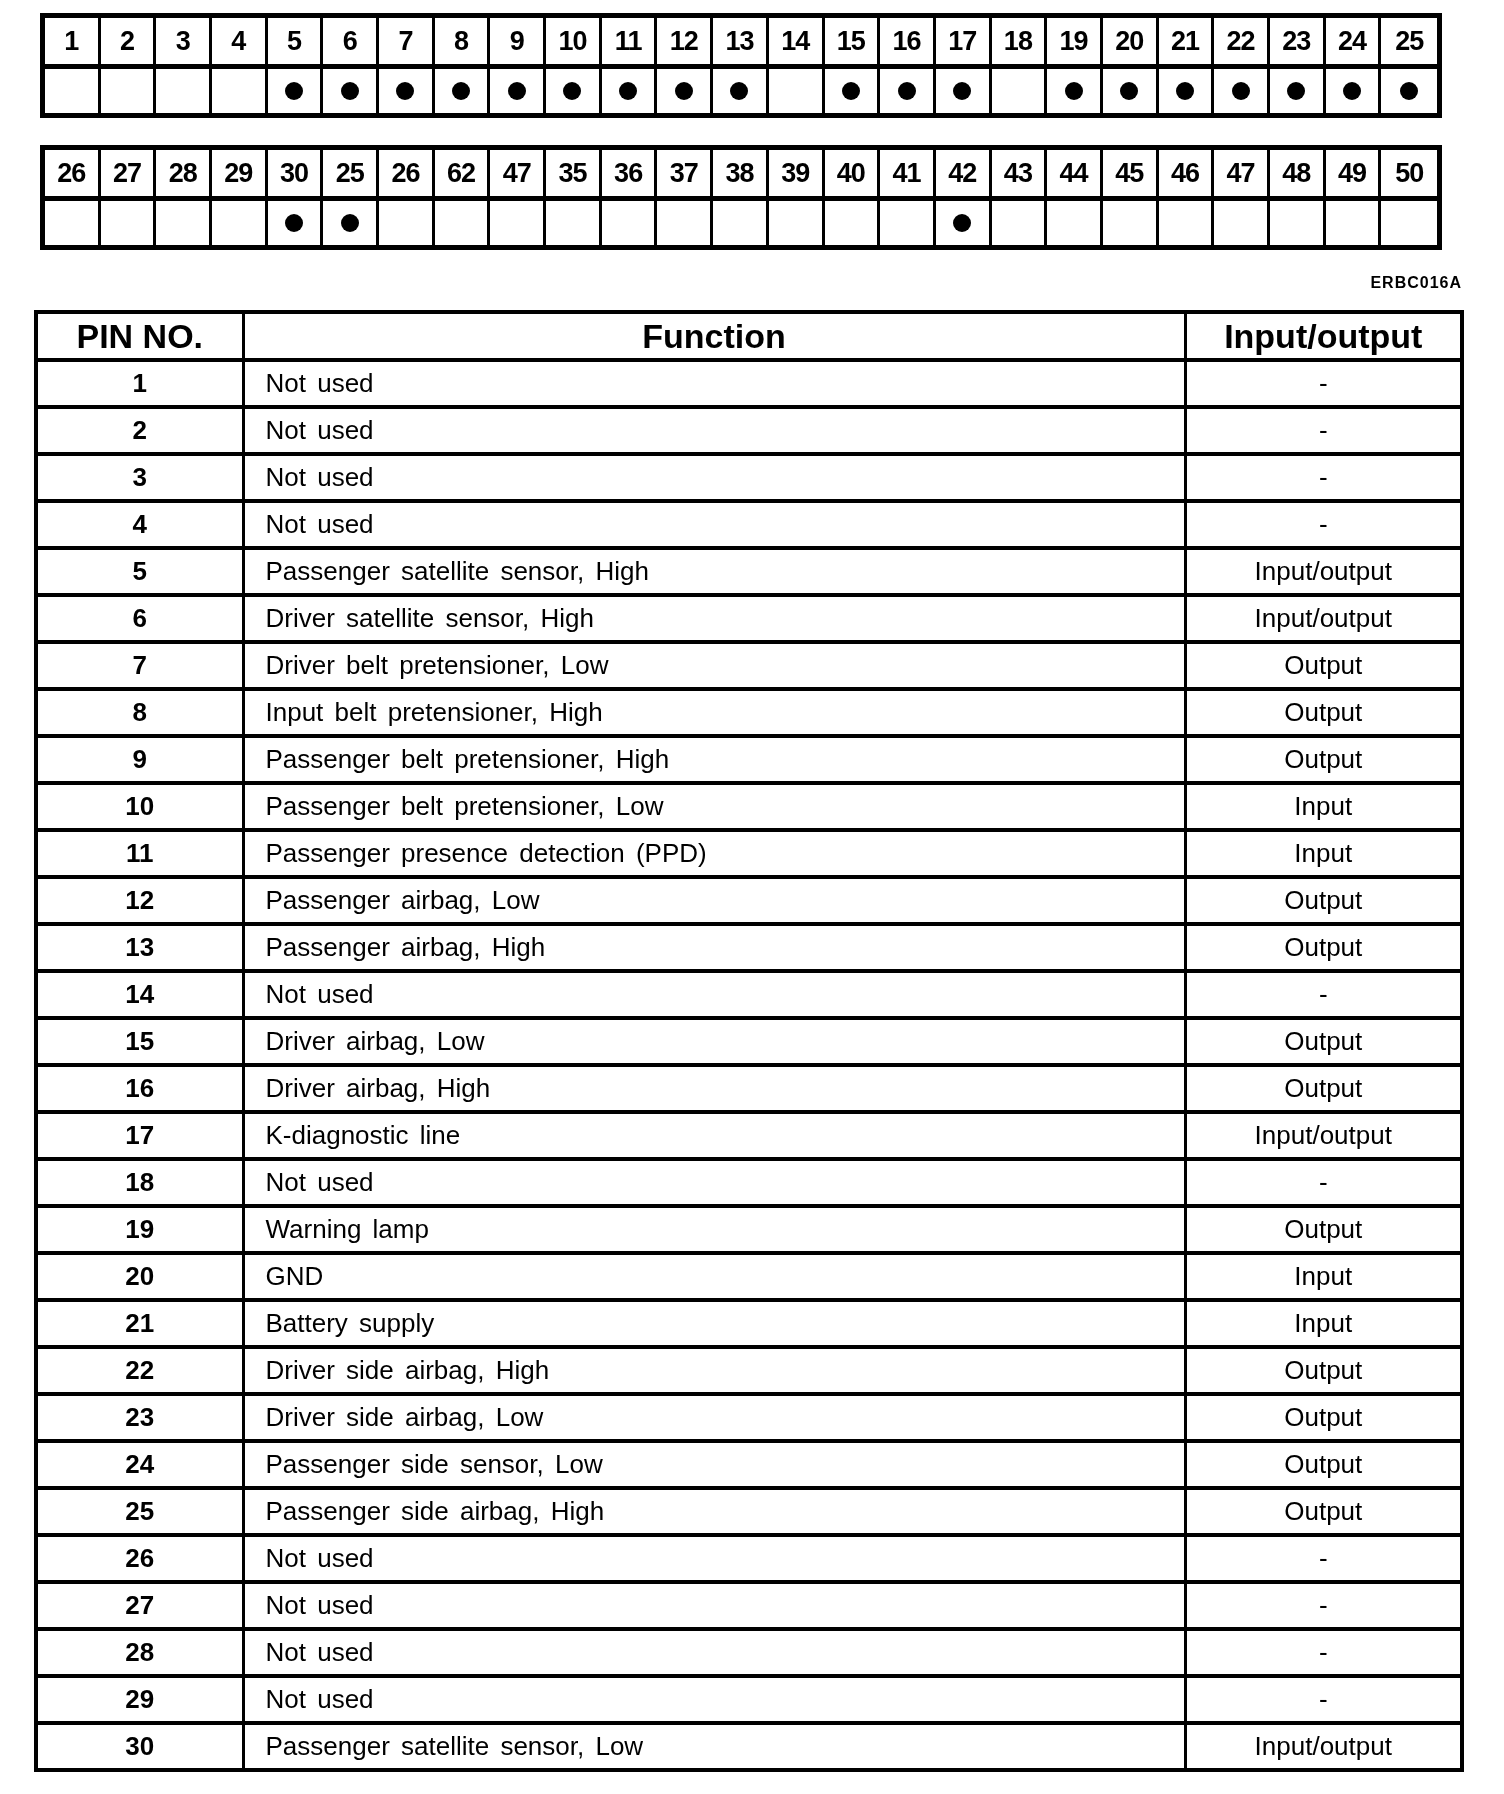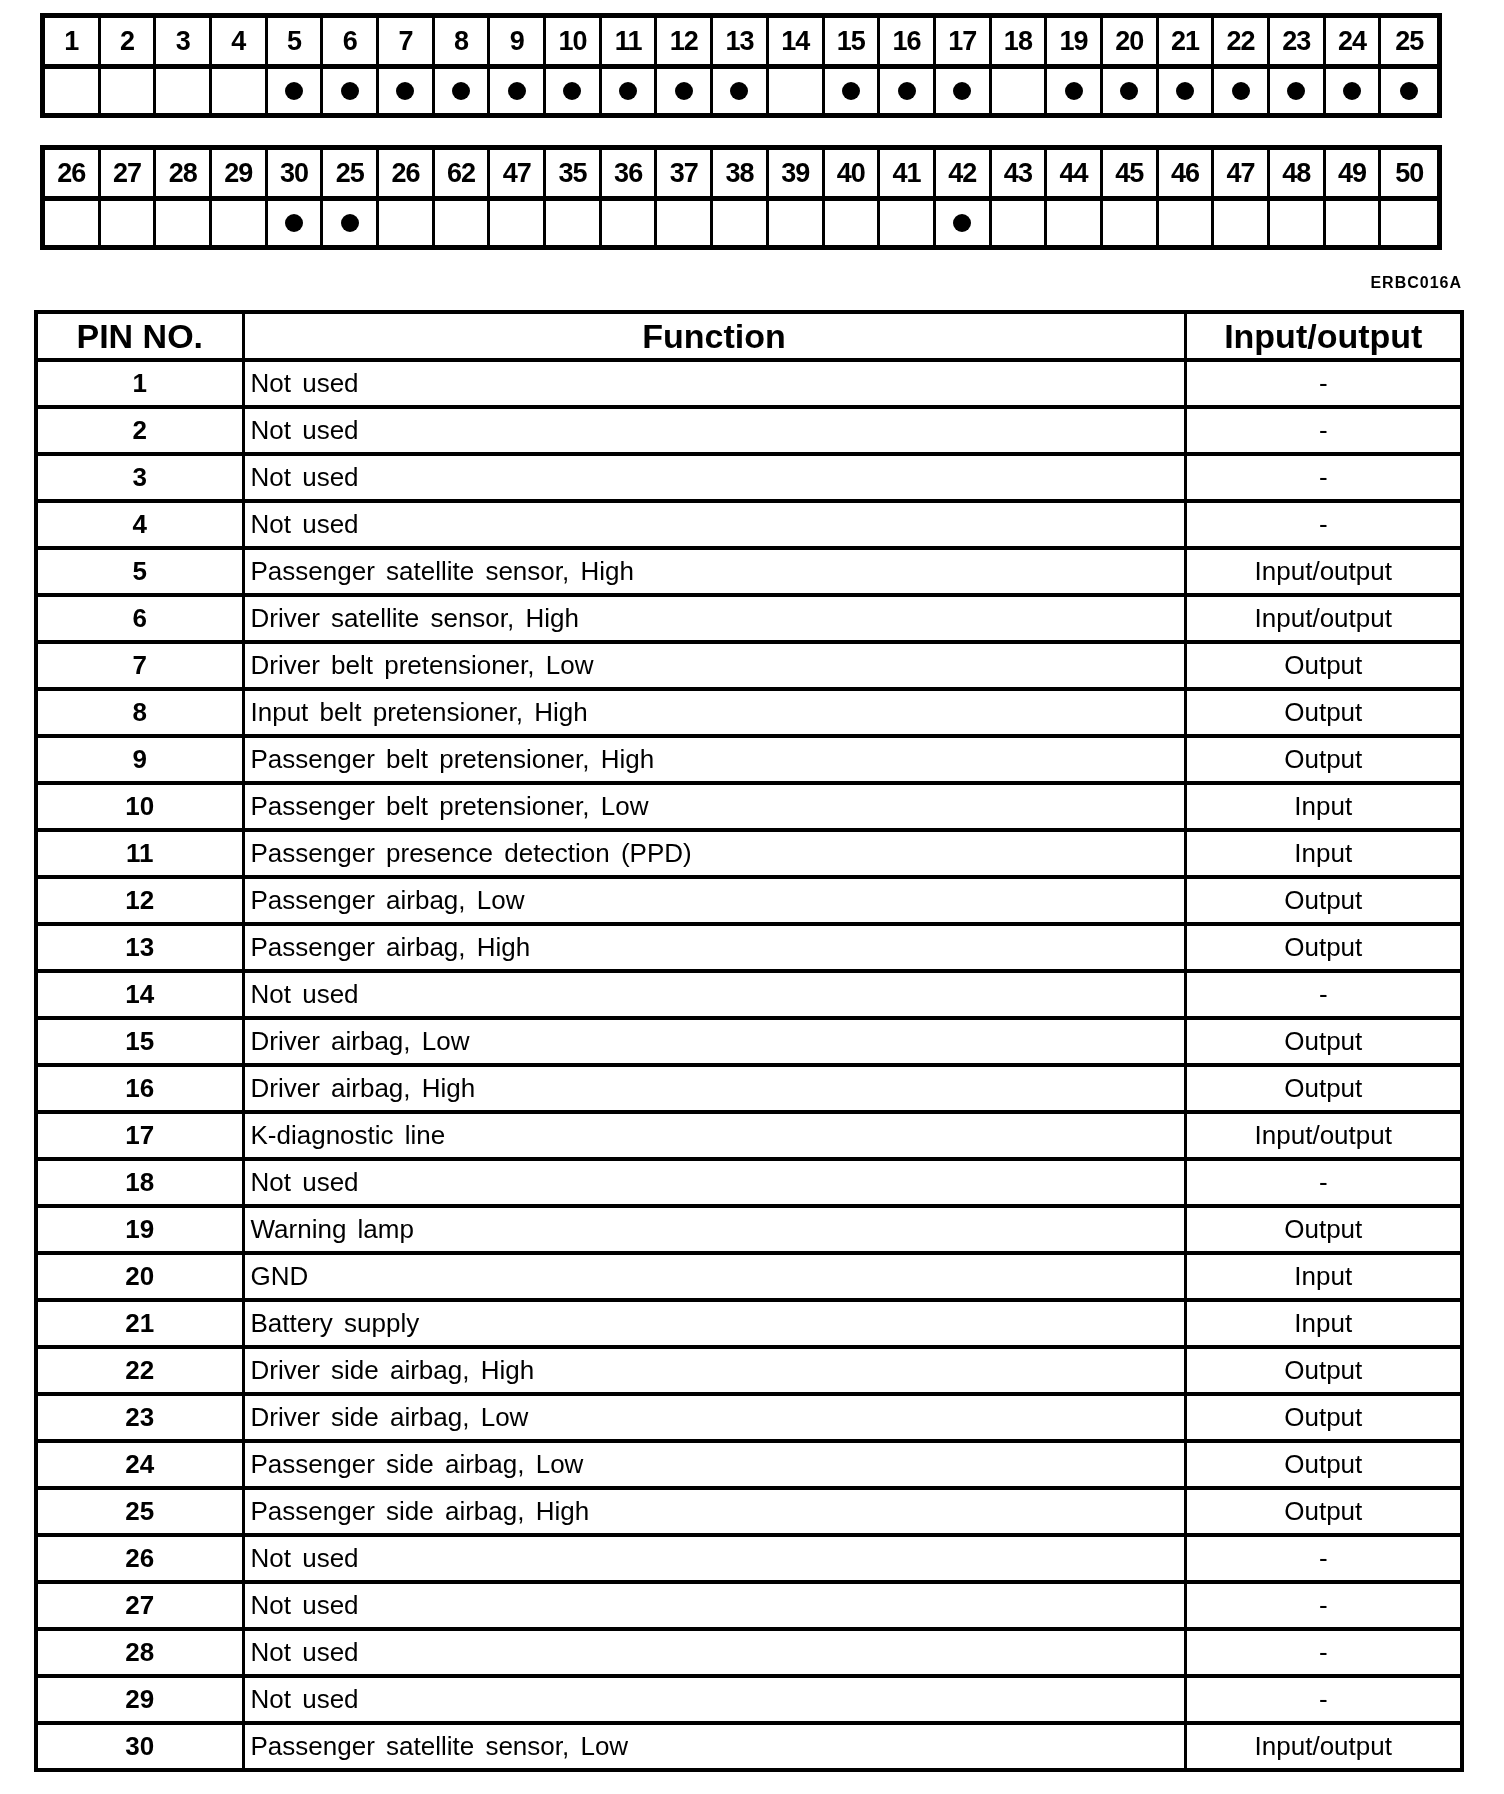--- a/index.html
+++ b/index.html
@@ -87,21 +87,21 @@
   table.pin-table { border: 4px solid #000; }
   table.pin-table thead tr { height: 48px; }
   table.pin-table tbody tr { height: 47px; }
   th {
     font-size: 34px;
     font-weight: bold;
     text-align: center;
   }
   td { font-size: 26px; }
   .td-pin { text-align: center; font-weight: bold; }
-  .td-fn  { text-align: left; padding-left: 6px; word-spacing: 4px; }
+  .td-fn  { text-align: left; padding-left: 21px; word-spacing: 4px; }
   .td-io  { text-align: center; }
 </style>
 </head>
 <body>
 
 <div class="page">
 
   <div class="connector" id="connector1">
     <div class="pin-row">
         <div class="pin-cell">1</div>
@@ -386,21 +386,21 @@
           <td class="td-fn">Driver side airbag, High</td>
           <td class="td-io">Output</td>
         </tr>
         <tr>
           <td class="td-pin">23</td>
           <td class="td-fn">Driver side airbag, Low</td>
           <td class="td-io">Output</td>
         </tr>
         <tr>
           <td class="td-pin">24</td>
-          <td class="td-fn">Passenger side airbag, Low</td>
+          <td class="td-fn">Passenger side sensor, Low</td>
           <td class="td-io">Output</td>
         </tr>
         <tr>
           <td class="td-pin">25</td>
           <td class="td-fn">Passenger side airbag, High</td>
           <td class="td-io">Output</td>
         </tr>
         <tr>
           <td class="td-pin">26</td>
           <td class="td-fn">Not used</td>

